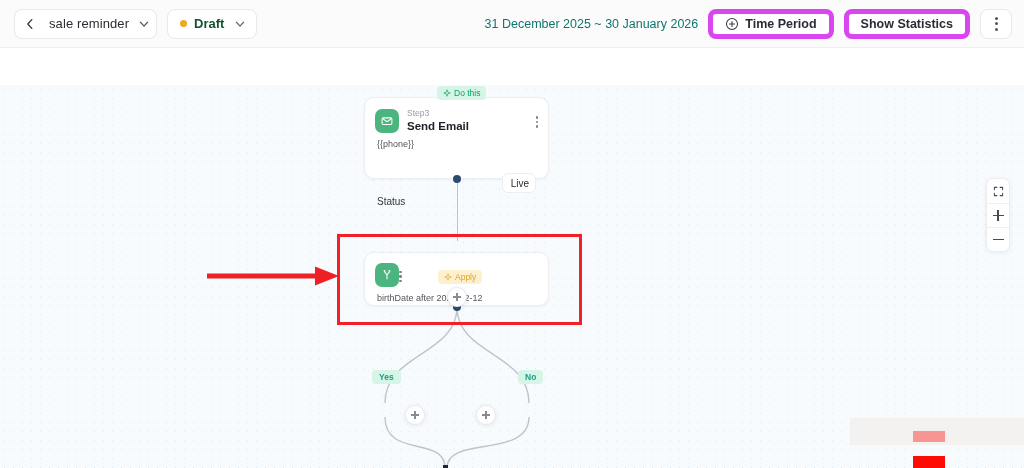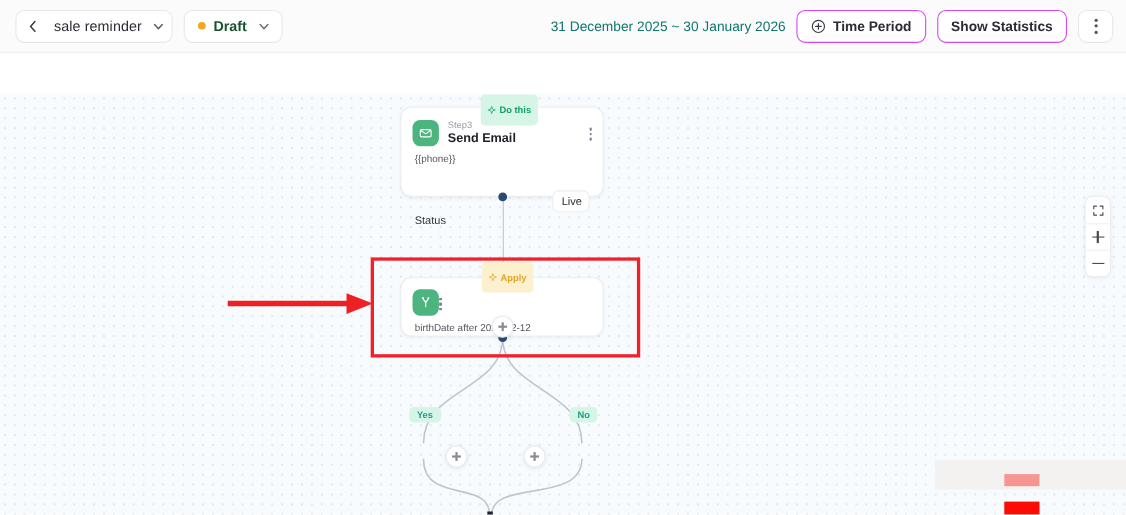--- a/index.html
+++ b/index.html
@@ -53,21 +53,21 @@
   .status-label { font-size: 13px; font-weight: 700; color: #14532d; padding: 0 6px 0 7px; }
 
   .hdr-right {
     margin-left: auto; display: flex; align-items: center;
     padding-right: 12px; gap: 10px;
   }
   .date-range { font-size: 12.5px; color: #0f766e; white-space: nowrap; }
   .hdr-btn {
     display: flex; align-items: center; gap: 6px;
     height: 30px; padding: 0 12px;
-    background: #ffffff; border: 1px solid #d946ef; border-radius: 8px;
+    background: #ffffff; border: 5px solid #d946ef; border-radius: 8px;
     font-size: 12.5px; font-weight: 700; color: #2b2b33;
     cursor: pointer; white-space: nowrap;
   }
   .kebab-btn {
     width: 32px; height: 30px;
     display: flex; align-items: center; justify-content: center;
     background: #ffffff; border: 1px solid #e7e7ec; border-radius: 8px;
     cursor: pointer;
   }
   .kebab-dots { display: flex; flex-direction: column; gap: 2.5px; align-items: center; }
@@ -102,27 +102,27 @@
     background-image:
       radial-gradient(circle, #dce9f2 0.7px, transparent 0.8px);
     background-size: 9px 9px;
     overflow: hidden;
   }
 
   
   .badge {
     position: absolute;
     display: inline-flex; align-items: center; gap: 3px;
-    height: 28px; padding: 0 6px;
+    height: 14px; padding: 0 6px;
     border-radius: 4px;
-    font-size: 8.5px; font-weight: 700;
+    font-size: 8.5px; font-weight: 400;
     white-space: nowrap; z-index: 6;
   }
   .badge-do { background: #d6f5e7; color: #11a06b; }
-  .badge-apply { background: #fdf0cf; color: #e0a526; }
+  .badge-apply { background: #fdf0cf; color: #e0a526; margin-top: 32px; }
 
   
   .node {
     position: absolute;
     background: #ffffff;
     border: 1px solid #eceef1;
     border-radius: 10px;
     box-shadow: 0 1px 3px rgba(30,40,60,.05);
     z-index: 5;
   }

